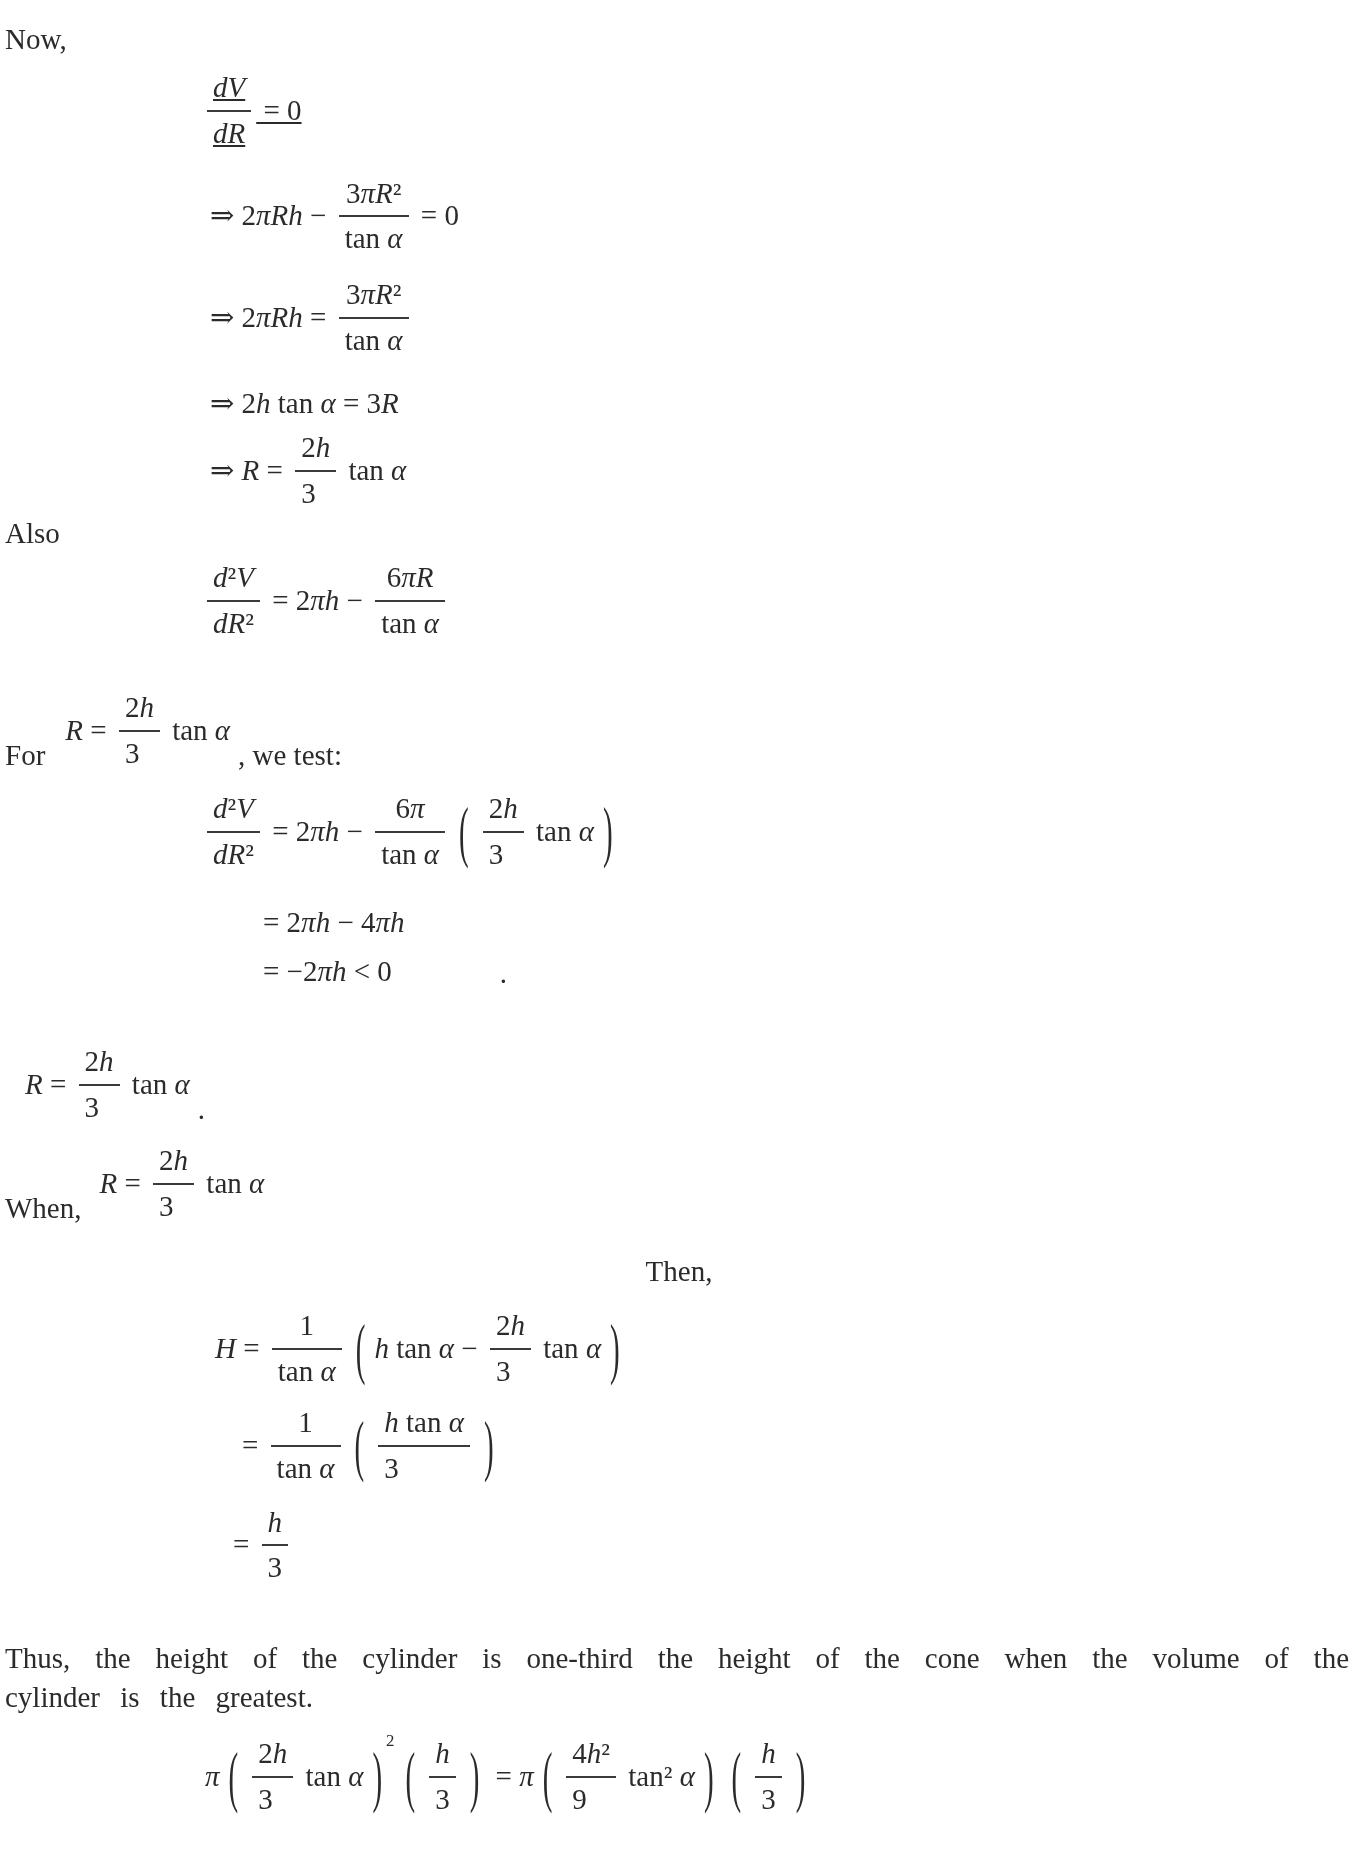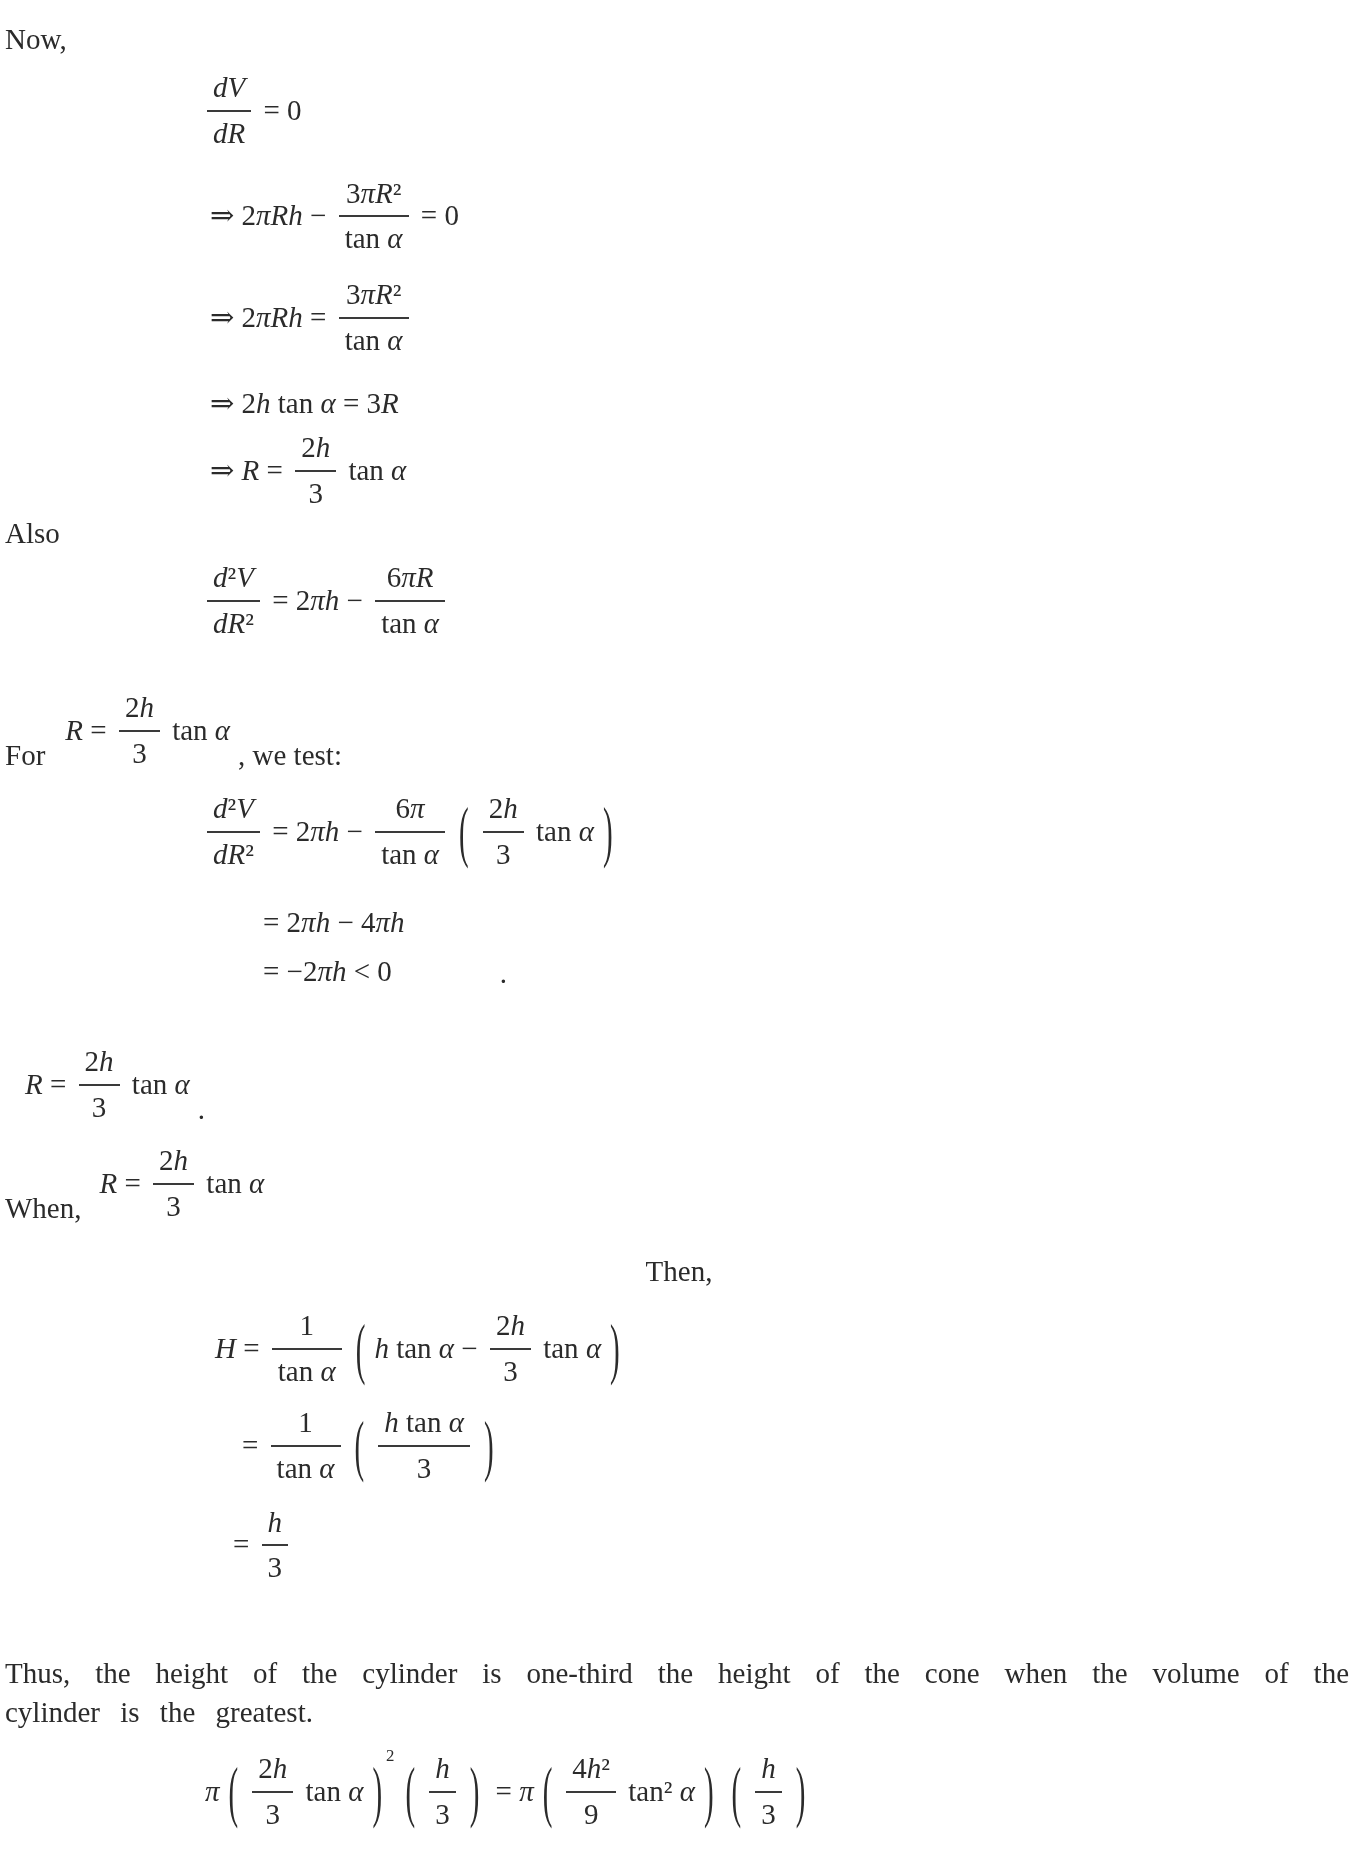--- a/index.html
+++ b/index.html
@@ -13,48 +13,48 @@
   .block{color:#2b2b2b;}
   .txt{line-height:1.35;white-space:pre-wrap;}
   .mathline{display:flex;align-items:center;}
   .row{display:flex;align-items:flex-end;}
   .t-item{white-space:pre;line-height:1.3;}
   .m-item{display:inline-flex;align-items:center;margin:0 8px 0 20px;position:relative;top:-2px;}
   .mi{font-style:italic;white-space:pre;line-height:1.3;}
   .mu{font-style:normal;white-space:pre;line-height:1.3;}
   .frac{display:inline-flex;flex-direction:column;margin:0 5px;}
   .frac .num{display:block;text-align:center;line-height:1.12;padding:0 6px 3px;border-bottom:2px solid #3a3a3a;}
-  .frac .den{display:block;text-align:center;line-height:1.12;padding:3px 6px 0;}
+  .frac .den{display:block;line-height:1.12;padding:3px 6px 0;}
   .bigp{display:inline-block;transform:scaleY(2.35);margin:0 9px;line-height:1;font-weight:300;align-self:center;}
   .psup{font-size:0.58em;align-self:flex-start;margin:-4px 2px 0 -5px;}
 
   
   #b1{margin-top:18px;}
-  #b2{margin:10px 0 0 197px;}
+  #b2{margin:10px 0 0 197px;text-decoration:underline;}
   #b3{margin:22px 0 0 205px;}
   #b4{margin:18px 0 0 205px;}
   #b5{margin:26px 0 0 205px;}
   #b6{margin:6px 0 0 205px;}
   #b7{margin-top:2px;}
   #b8{margin:6px 0 0 197px;}
   #b9{margin-top:48px;}
   #b10{margin:16px 0 0 197px;}
   #b11{margin:30px 0 0 258px;}
   #b12{margin:14px 0 0 258px;}
   #b12 .m-item{margin-left:0;}
   #b12 .t-item{margin-left:100px;}
   #b13{margin-top:52px;}
   #b13 .t-item:first-child{word-spacing:14px;}
   #b14{margin-top:16px;}
   #b14 .m-item{margin-left:18px;}
   #b15{margin-top:24px;text-align:center;}
   #b16{margin:16px 0 0 210px;}
   #b17{margin:14px 0 0 237px;}
   #b18{margin:16px 0 0 228px;}
-  #b19{margin-top:67px;width:1344px;text-align:justify;word-spacing:13px;}
+  #b19{margin-top:52px;width:1344px;text-align:justify;word-spacing:13px;}
   #b20{margin-top:52px;}
   #b21{margin:18px 0 0 200px;}
 </style>
 </head>
 <body>
 
 <div id="blocks">
     <div id="b1" class="block txt">Now,</div>
     <div id="b2" class="block mathline">
       <span class="frac">

